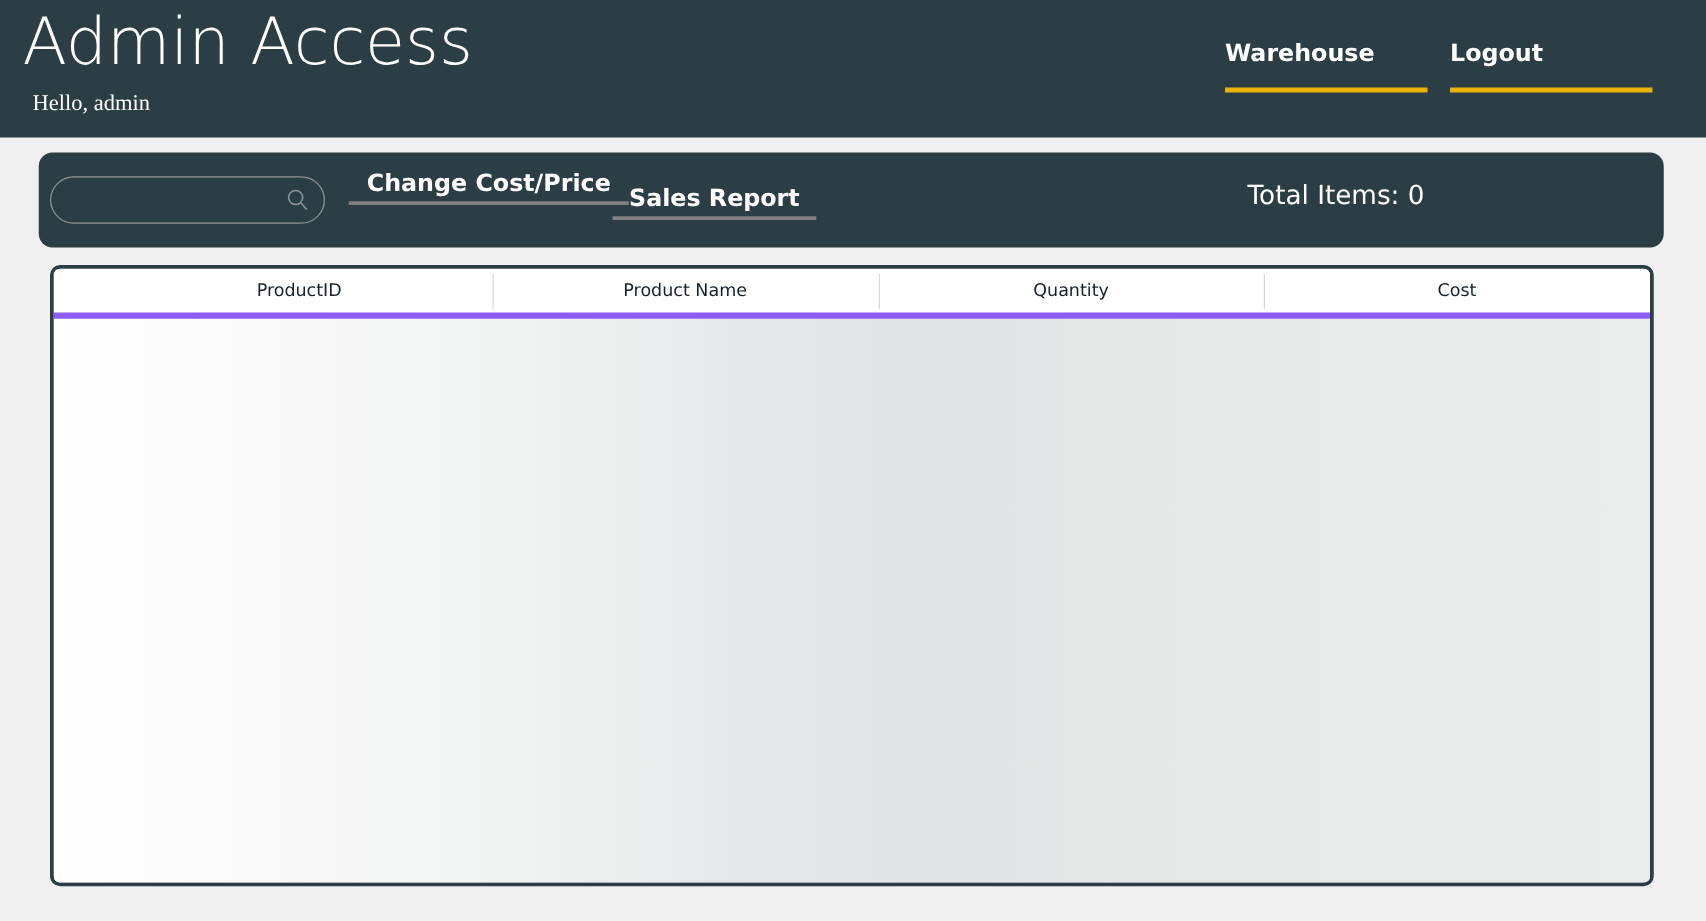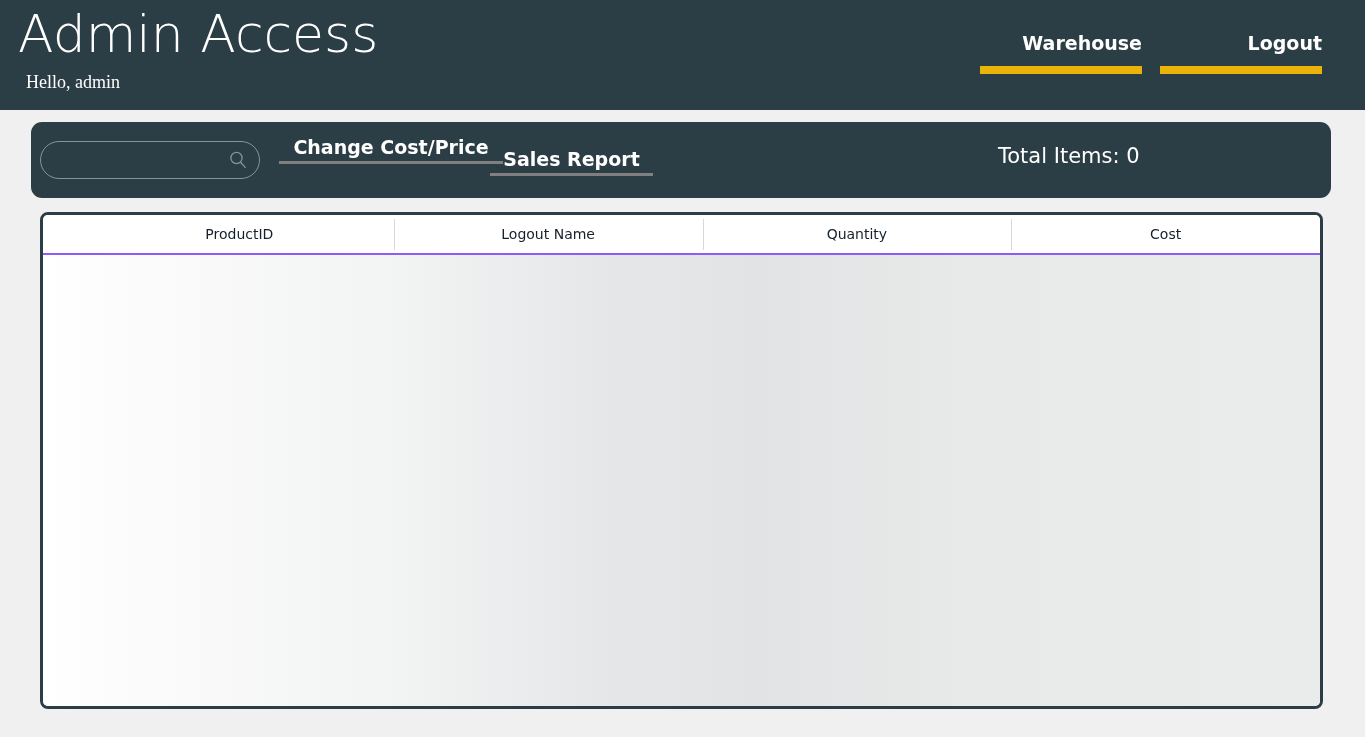--- a/index.html
+++ b/index.html
@@ -52,26 +52,26 @@
     right: 0;
     top: 28px;
     height: 50px;
   }
 
   .nav-link {
     position: absolute;
     top: 0;
     width: 162px;
     height: 46px;
-    text-align: right;
+    text-align: left;
     color: #ffffff;
     font-size: 19px;
     font-weight: bold;
     line-height: 30px;
-    border-bottom: 8px solid #eab308;
+    border-bottom: 4px solid #eab308;
     cursor: pointer;
     white-space: nowrap;
   }
   .nav-warehouse { left: -385px; }
   .nav-logout    { left: -205px; }
 
   
   .toolbar {
     position: absolute;
     left: 31px;
@@ -149,21 +149,21 @@
     border-radius: 8px;
     background: #ffffff;
     overflow: hidden;
   }
 
   .table-head {
     position: relative;
     display: flex;
     height: 40px;
     background: #ffffff;
-    border-bottom: 2px solid #8b5cf6;
+    border-bottom: 5px solid #8b5cf6;
     padding-left: 42px;
   }
 
   .th {
     flex: 1 1 0;
     display: flex;
     align-items: center;
     justify-content: center;
     font-size: 14px;
     font-weight: 400;
@@ -222,18 +222,18 @@
 
   <div class="tb-btn tb-sales">Sales Report</div>
 
 
   <div class="total-items">Total Items: 0</div>
 </div>
 
 <div class="table-panel">
   <div class="table-head">
     <div class="th">ProductID</div>
-    <div class="th">Logout Name</div>
+    <div class="th">Product Name</div>
     <div class="th">Quantity</div>
     <div class="th">Cost</div>
   </div>
   <div class="table-body"></div>
 </div>
 
 </body></html>

